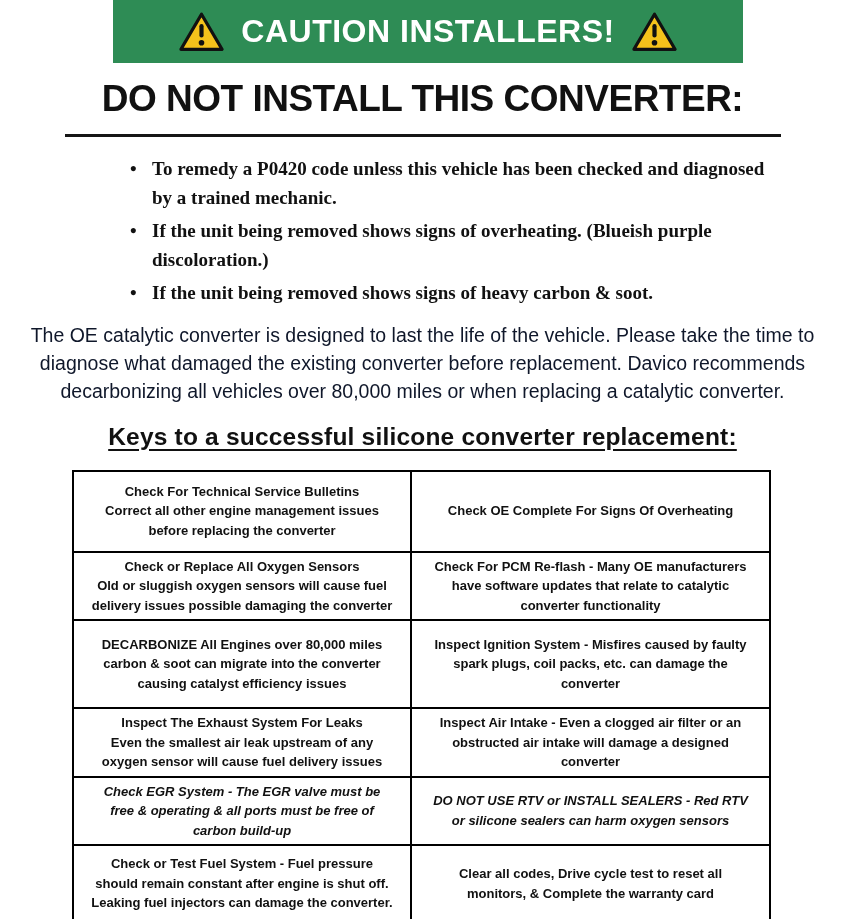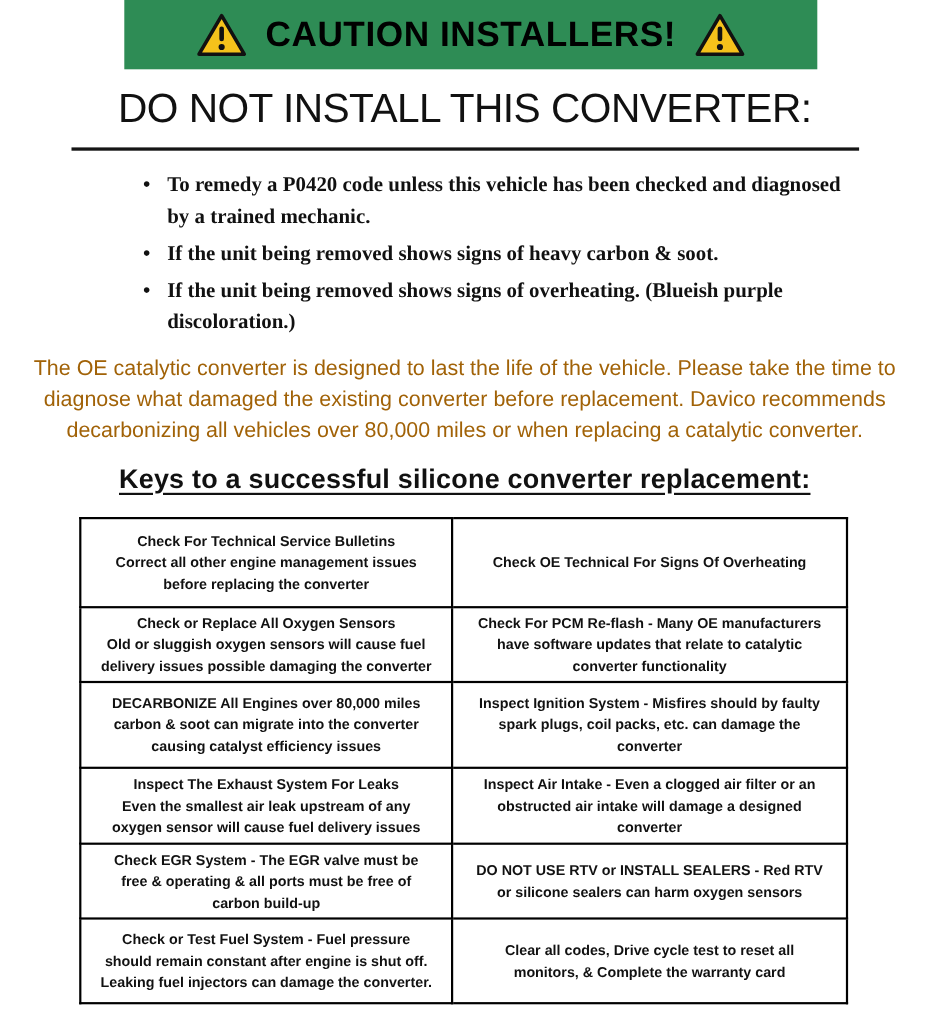--- a/index.html
+++ b/index.html
@@ -15,33 +15,33 @@
   
   .banner {
     margin: 0 auto;
     margin-left: 113px;
     width: 630px; height: 63px;
     background: #2e8c55;
     display: flex; align-items: center; justify-content: center;
     gap: 16px;
   }
   .banner-label {
-    color: #000000;
+    color: #ffffff;
     font-size: 32px;
     font-weight: 800;
     letter-spacing: 0.5px;
   }
   .warn-icon { width: 47px; height: 42px; display: block; }
 
   
   .headline {
     margin: 14px 0 0 0;
     text-align: center;
     font-size: 37px;
-    font-weight: 400;
+    font-weight: 700;
     letter-spacing: -0.5px;
     line-height: 1.2;
   }
 
   .rule {
     width: 716px;
     margin: 13px auto 0 auto;
     border: none;
     border-top: 3px solid #151515;
   }
@@ -70,21 +70,21 @@
   }
 
   
   .advisory {
     margin: 13px auto 0 auto;
     width: 832px;
     text-align: center;
     font-size: 19.5px;
     font-weight: 400;
     line-height: 1.45;
-    color: #a16207;
+    color: #0f172a;
   }
 
   
   .keys-heading {
     margin: 17px 0 0 0;
     text-align: center;
     font-size: 24.5px;
     font-weight: 800;
     text-decoration: underline;
     text-underline-offset: 4px;
@@ -105,23 +105,23 @@
     font-size: 13px;
     font-weight: 700;
     line-height: 1.5;
     padding: 4px 16px;
     white-space: pre-line;
   }
   .keys-table col.left-col  { width: 338px; }
   .keys-table col.right-col { width: 359px; }
   tr.r0 { height: 81px; }
   tr.r1 { height: 56px; border-radius: 21px; }
-  tr.r2 { height: 78px; }
+  tr.r2 { height: 88px; }
   tr.r3 { height: 56px; }
-  tr.r4 { height: 67px; }
+  tr.r4 { height: 67px; font-style: italic; }
   tr.r5 { height: 77px; }
 </style>
 </head>
 <body>
 
 <div class="page">
 
   <div class="banner">
     <svg class="warn-icon" viewBox="0 0 100 90" aria-hidden="true">
       <polygon points="50,7 94,82 6,82" fill="#f5c21b" stroke="#111111" stroke-width="7" stroke-linejoin="round"></polygon>
@@ -138,50 +138,50 @@
 
   <h1 class="headline">DO NOT INSTALL THIS CONVERTER:</h1>
 
   <hr class="rule">
 
   <ul class="warning-list">
     <li>
       <span>To remedy a P0420 code unless this vehicle has been checked and diagnosed by a trained mechanic.</span>
     </li>
     <li>
-      <span>If the unit being removed shows signs of heavy carbon &amp; soot.</span>
+      <span>If the unit being removed shows signs of overheating. (Blueish purple discoloration.)</span>
     </li>
     <li>
-      <span>If the unit being removed shows signs of overheating. (Blueish purple discoloration.)</span>
+      <span>If the unit being removed shows signs of heavy carbon &amp; soot.</span>
     </li>
   </ul>
 
   <p class="advisory">The OE catalytic converter is designed to last the life of the vehicle. Please take the time to diagnose what damaged the existing converter before replacement. Davico recommends decarbonizing all vehicles over 80,000 miles or when replacing a catalytic converter.</p>
 
   <h2 class="keys-heading">Keys to a successful silicone converter replacement:</h2>
 
   <table class="keys-table">
     <colgroup>
         <col class="left-col">
         <col class="right-col">
       </colgroup>
     <tbody>
       <tr class="r0">
         <td>Check For Technical Service Bulletins
 Correct all other engine management issues before replacing the converter</td>
-        <td>Check OE Technical For Signs Of Overheating</td>
+        <td>Check OE Complete For Signs Of Overheating</td>
       </tr>
       <tr class="r1">
         <td>Check or Replace All Oxygen Sensors
 Old or sluggish oxygen sensors will cause fuel delivery issues possible damaging the converter</td>
         <td>Check For PCM Re-flash - Many OE manufacturers have software updates that relate to catalytic converter functionality</td>
       </tr>
       <tr class="r2">
         <td>DECARBONIZE All Engines over 80,000 miles carbon &amp; soot can migrate into the converter causing catalyst efficiency issues</td>
-        <td>Inspect Ignition System - Misfires should by faulty spark plugs, coil packs, etc. can damage the converter</td>
+        <td>Inspect Ignition System - Misfires caused by faulty spark plugs, coil packs, etc. can damage the converter</td>
       </tr>
       <tr class="r3">
         <td>Inspect The Exhaust System For Leaks
 Even the smallest air leak upstream of any oxygen sensor will cause fuel delivery issues</td>
         <td>Inspect Air Intake - Even a clogged air filter or an obstructed air intake will damage a designed converter</td>
       </tr>
       <tr class="r4">
         <td>Check EGR System - The EGR valve must be free &amp; operating &amp; all ports must be free of carbon build-up</td>
         <td>DO NOT USE RTV or INSTALL SEALERS - Red RTV or silicone sealers can harm oxygen sensors</td>
       </tr>

